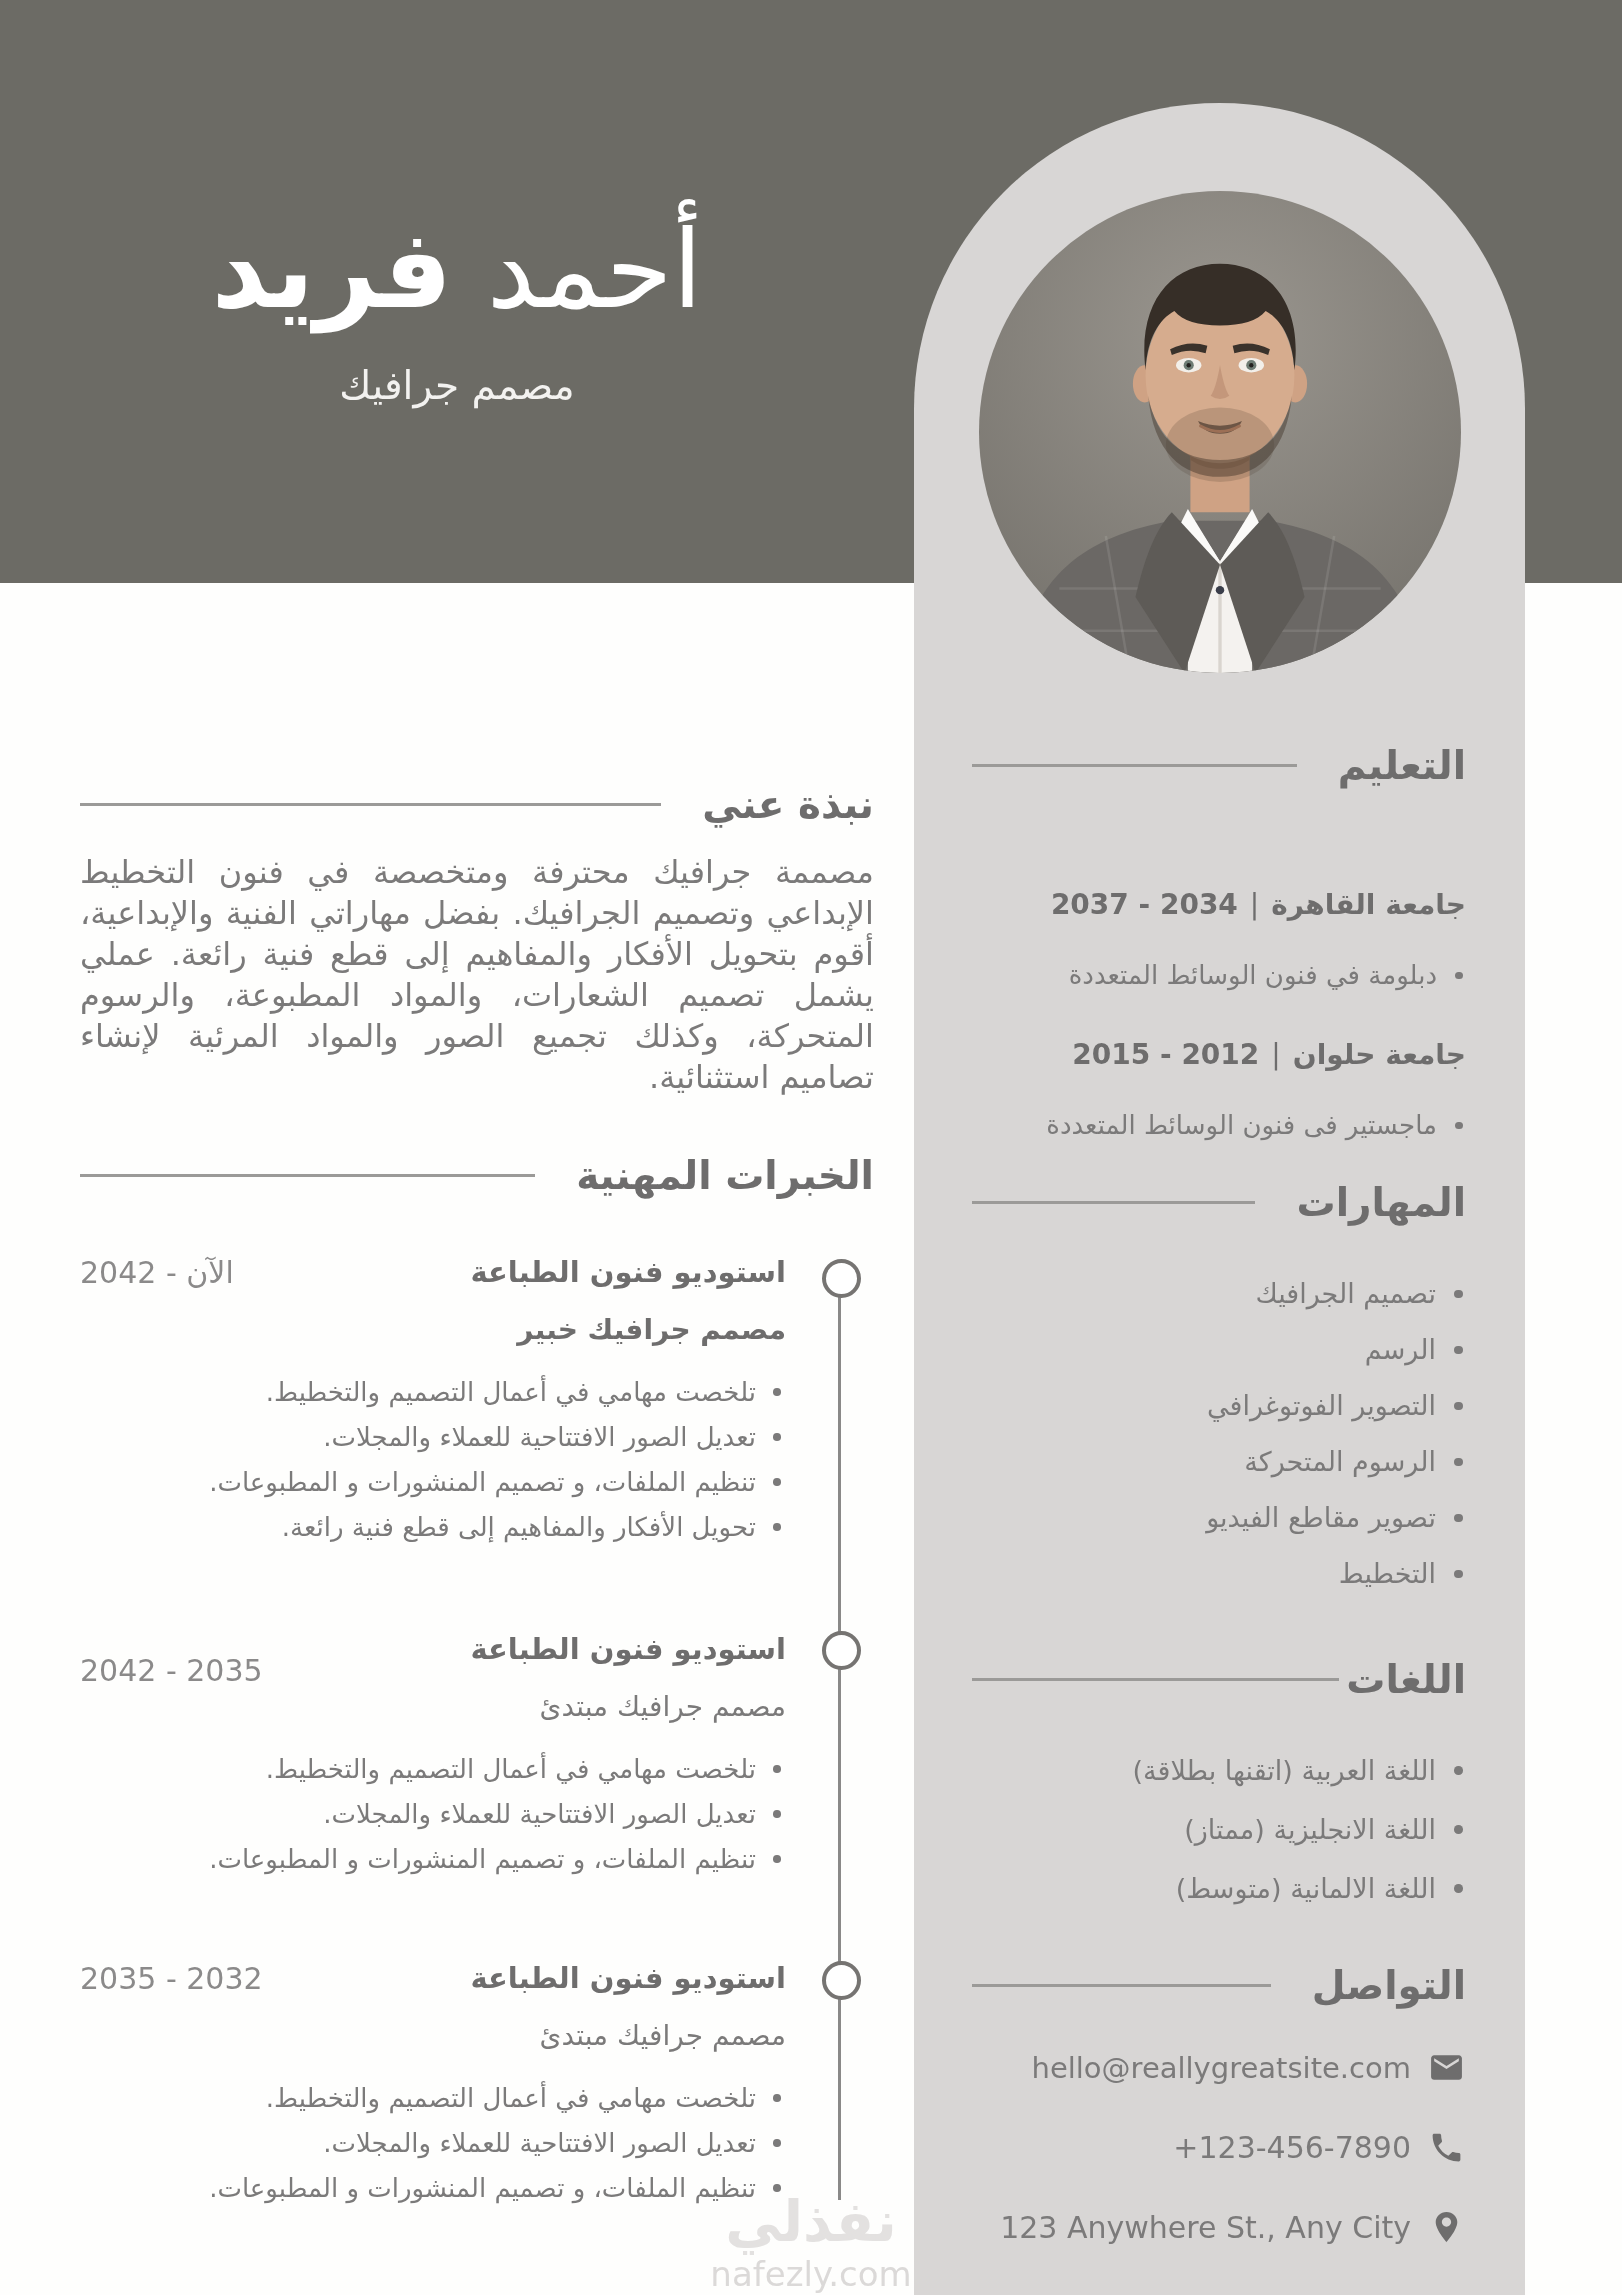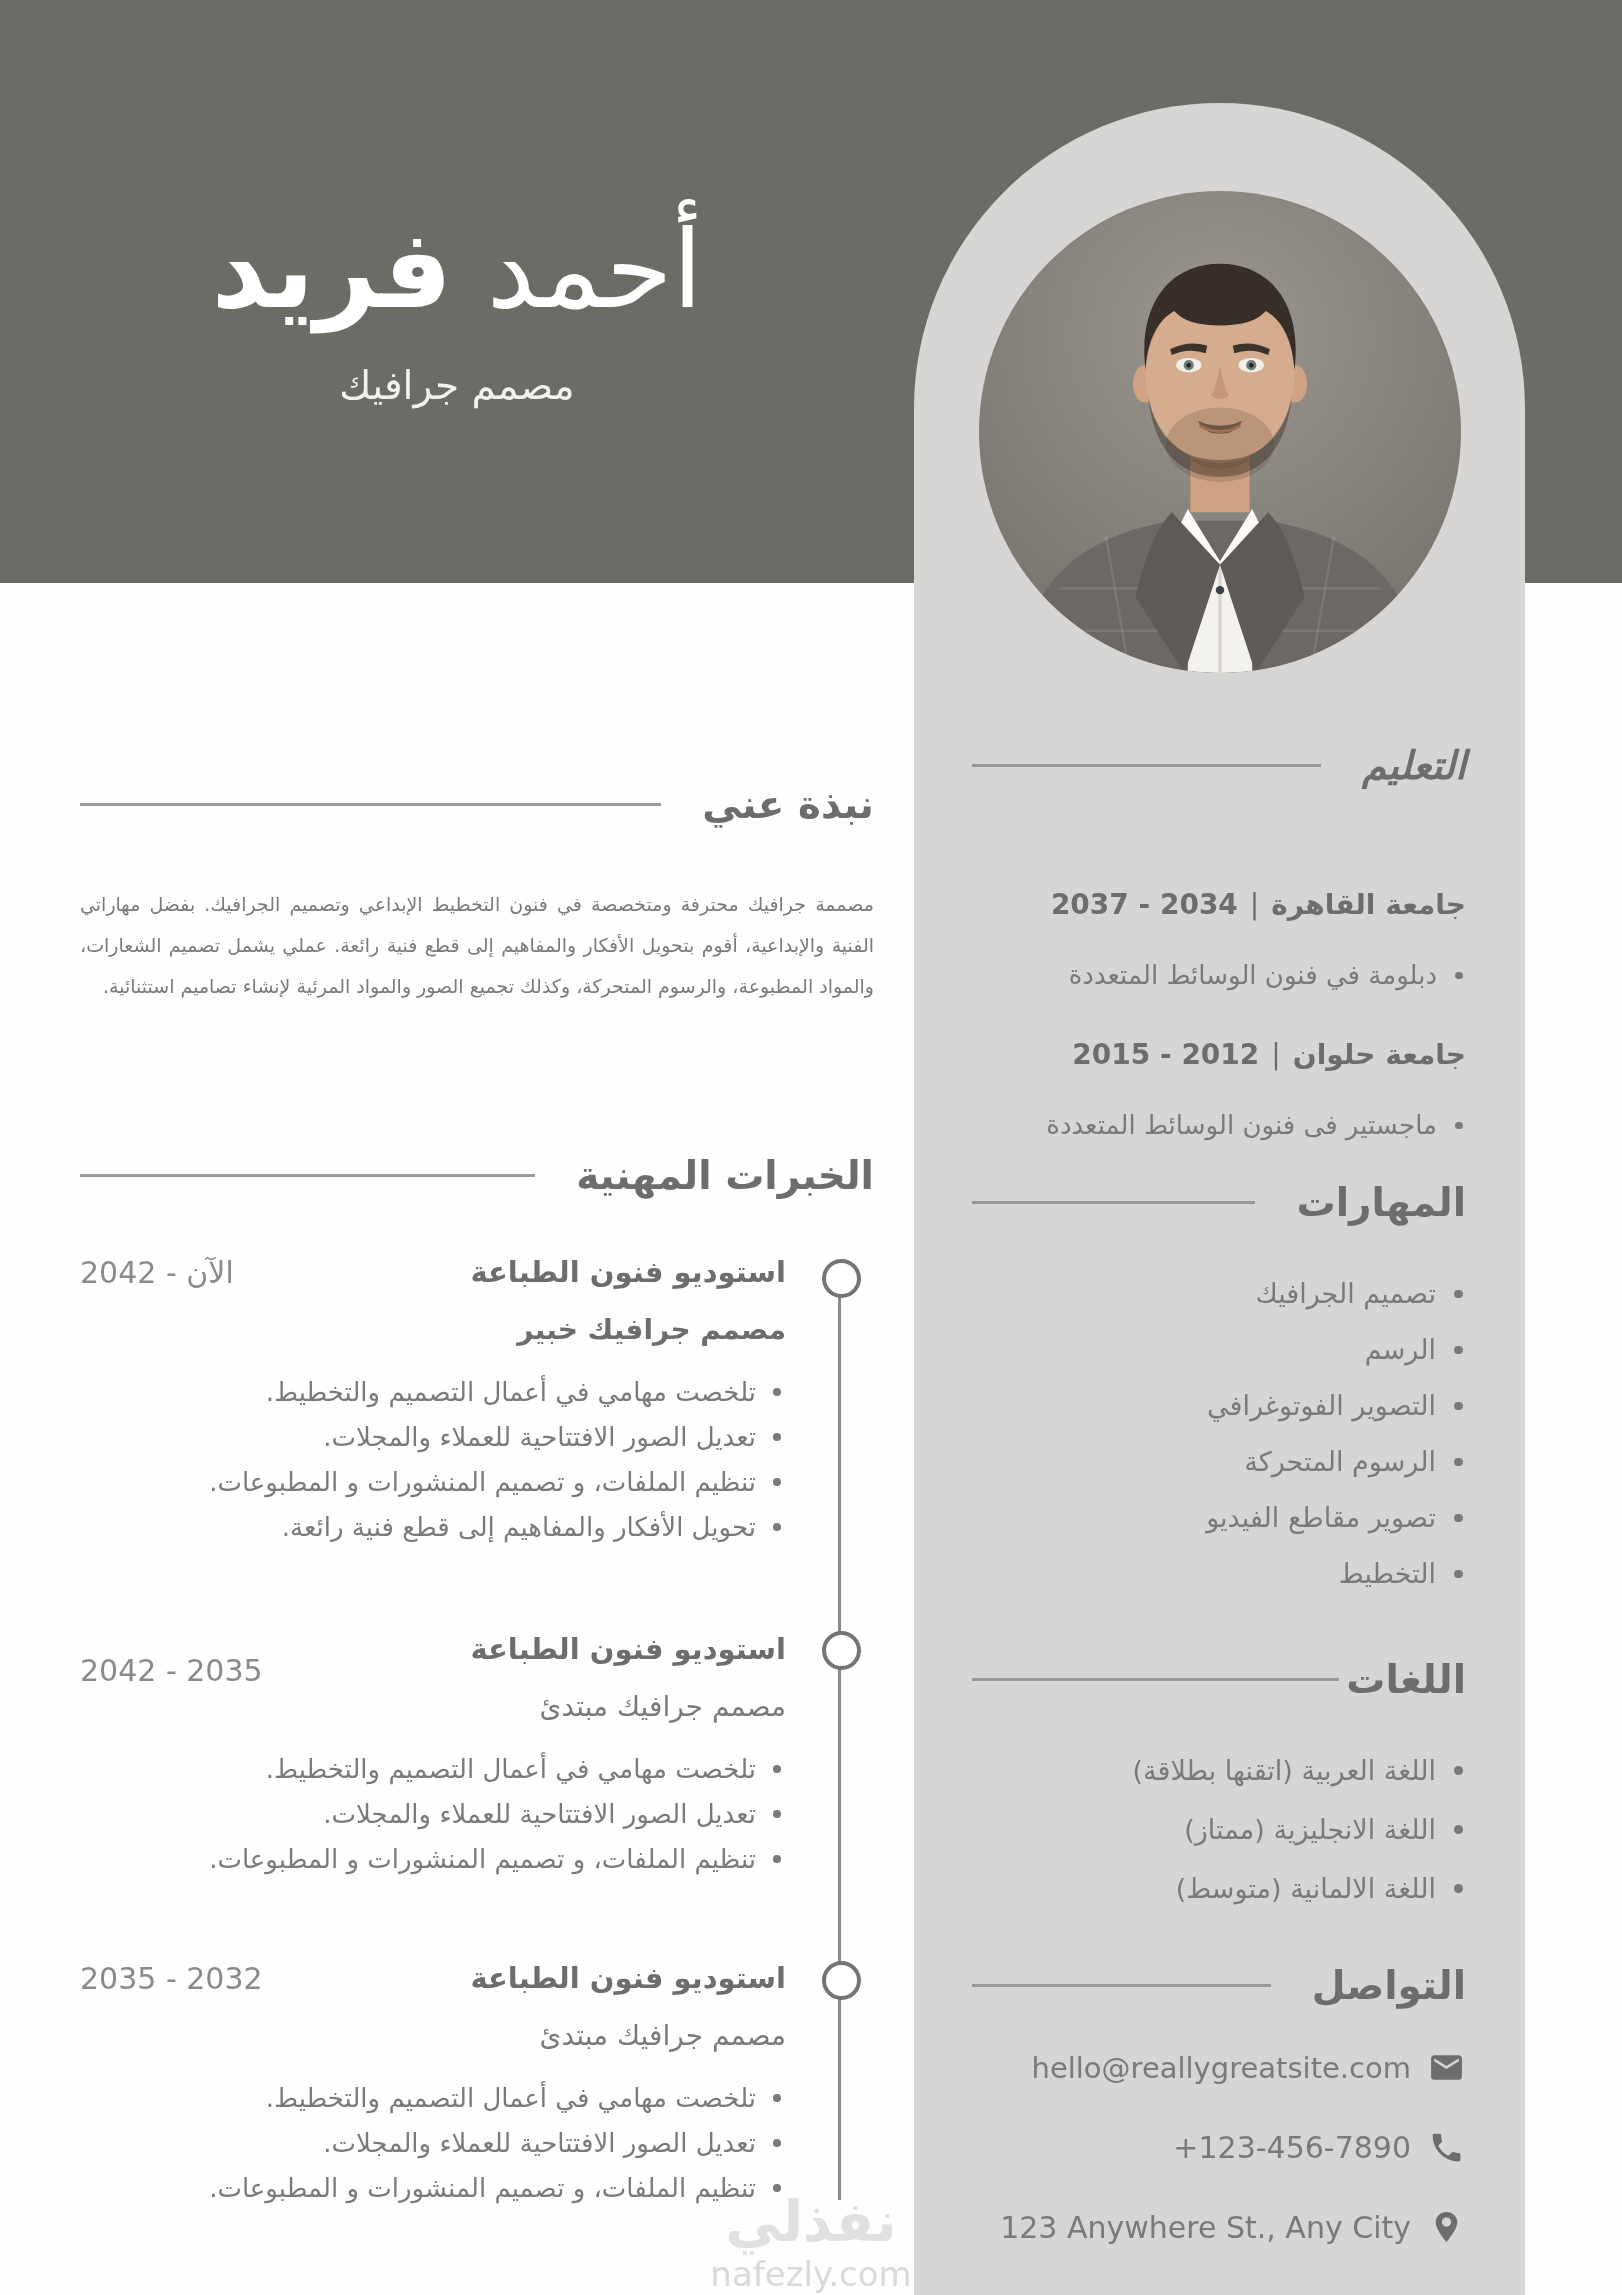--- a/index.html
+++ b/index.html
@@ -23,22 +23,22 @@
   .photo svg{display:block;width:100%;height:100%;}
 
   
   .sec-h{position:absolute;display:flex;align-items:center;gap:41px;height:63px;}
   .sec-h .rule{flex:1;height:2.5px;background:#9B9A98;}
   .sec-h .sec-title{font-size:39px;font-weight:700;color:#6E6D6D;white-space:nowrap;direction:rtl;}
   .sec-h.panel-h{left:972px;width:494px;}
   .sec-h.left-h{left:80px;width:794px;}
 
   
-  .about-text{position:absolute;left:80px;top:884px;width:794px;direction:rtl;text-align:justify;
-    font-size:19px;line-height:41px;color:#7B7A7A;}
+  .about-text{position:absolute;left:80px;top:852px;width:794px;direction:rtl;text-align:justify;
+    font-size:32px;line-height:41px;color:#7B7A7A;}
 
   
   .t-line{position:absolute;left:838px;top:1279px;width:3.4px;height:921px;background:#8A8988;}
   .t-dot{position:absolute;width:39px;height:39px;border-radius:50%;background:#FFFFFF;
     border:4.2px solid #767472;box-sizing:border-box;left:822px;}
   .exp{position:absolute;left:203px;width:583px;direction:rtl;text-align:right;}
   .exp .company{font-size:29px;font-weight:700;color:#6E6D6D;line-height:39px;}
   .exp .role{font-size:28px;line-height:37px;margin-top:18.6px;color:#7B7A7A;}
   .exp .role.bold{font-weight:700;color:#6E6D6D;}
   .exp ul{list-style:none;margin:22px 0 0 0;padding:0;}
@@ -195,21 +195,21 @@
   <div class="exp" style="top:1959px;">
     <div class="company">استوديو فنون الطباعة</div>
     <div class="role">مصمم جرافيك مبتدئ</div>
     <ul>
       <li>تلخصت مهامي في أعمال التصميم والتخطيط.</li>
       <li>تعديل الصور الافتتاحية للعملاء والمجلات.</li>
       <li>تنظيم الملفات، و تصميم المنشورات و المطبوعات.</li>
     </ul>
   </div>
 
-  <div class="sec-h panel-h" style="top:734px;font-style:italic;">
+  <div class="sec-h panel-h" style="top:734px;">
     <div class="rule"></div>
     <div class="sec-title">التعليم</div>
   </div>
 
   <div class="edu" style="top:886px;">
     <div class="edu-line">
       <span>2037 - 2034</span><span class="edu-sep">|</span><span>جامعة القاهرة</span>
     </div>
     <div class="degree">دبلومة في فنون الوسائط المتعددة</div>
   </div>

